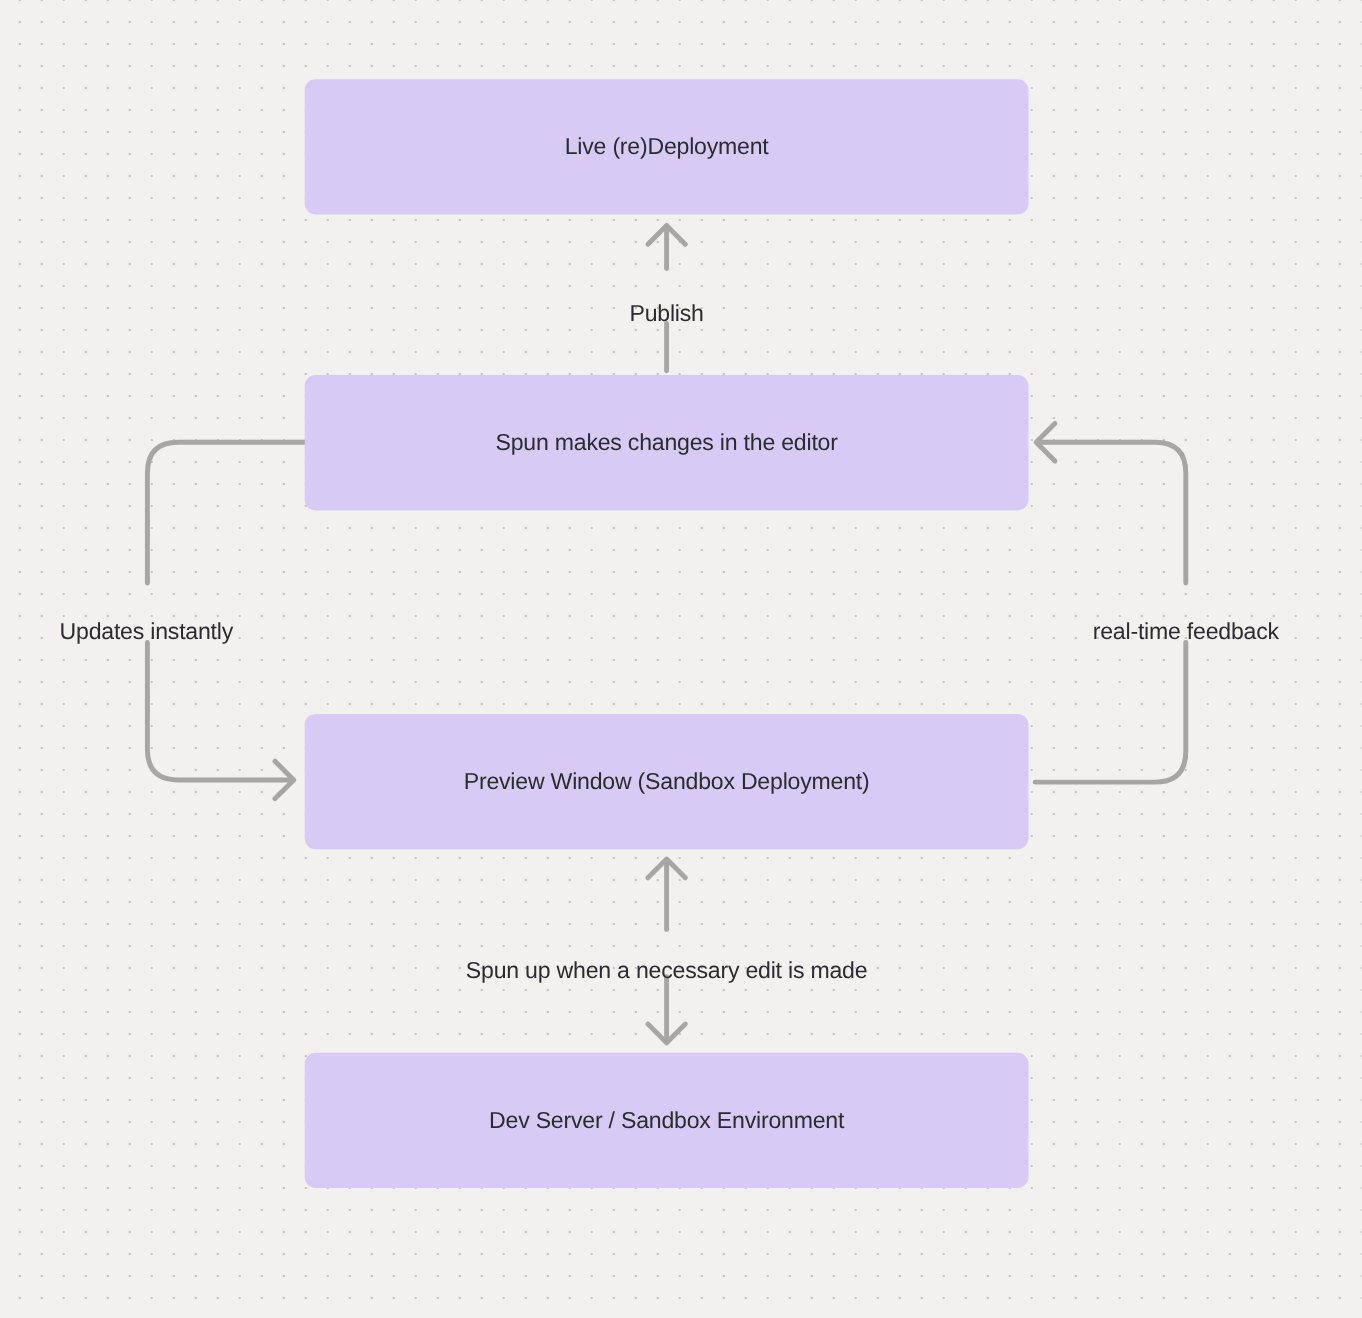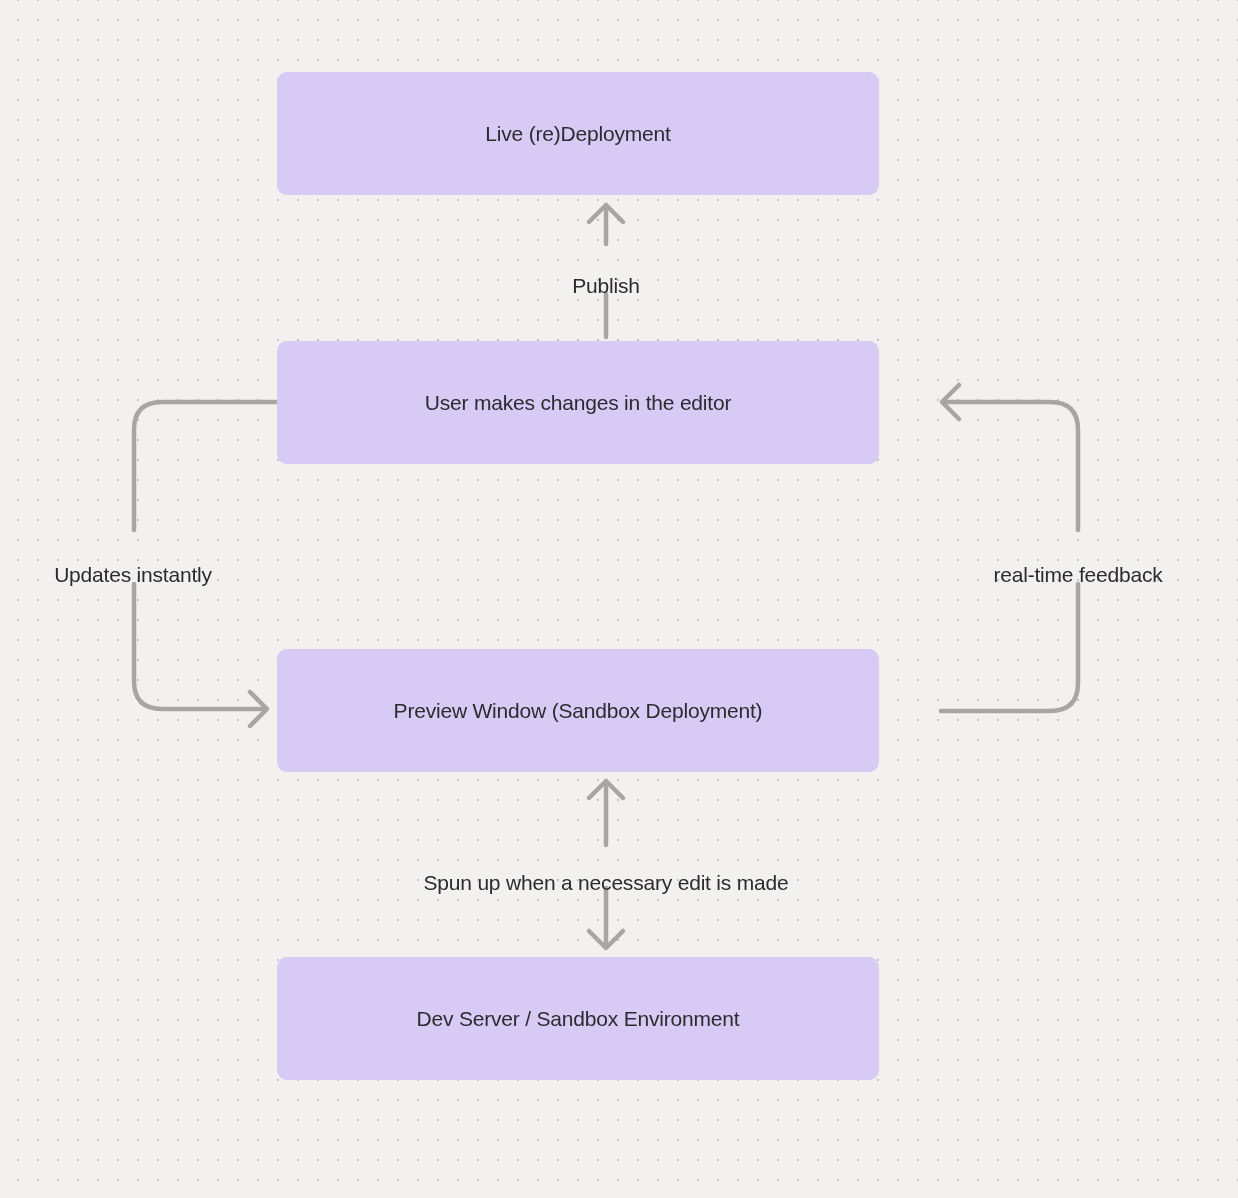--- a/index.html
+++ b/index.html
@@ -27,21 +27,21 @@
   .connectors path{
     fill:none;
     stroke:var(--connector);
     stroke-width:4.5;
     stroke-linecap:round;
     stroke-linejoin:round;
   }
   .node{
     position:absolute;
     left:277px;
-    width:602px;
+    width:658px;
     height:123px;
     background:var(--node-fill);
     border-radius:10px;
     display:flex;
     align-items:center;
     justify-content:center;
   }
   .node-label{
     font-size:21px;
     line-height:1.3;
@@ -89,21 +89,21 @@
       <path d="M589 798 L606 781 L623 798"></path>
       <path d="M606 888 L606 947"></path>
       <path d="M589 931 L606 948 L623 931"></path>
     </g>
   </svg>
 
   <div class="node" style="top:72px">
     <span class="node-label">Live (re)Deployment</span>
   </div>
   <div class="node" style="top:341px">
-    <span class="node-label">User makes changes in the editor</span>
+    <span class="node-label">Spun makes changes in the editor</span>
   </div>
   <div class="node" style="top:649px">
     <span class="node-label">Preview Window (Sandbox Deployment)</span>
   </div>
   <div class="node" style="top:957px">
     <span class="node-label">Dev Server / Sandbox Environment</span>
   </div>
 
   <div class="edge-label" style="left:606px; top:269px">Publish</div>
   <div class="edge-label" style="left:133px; top:558px">Updates instantly</div>

